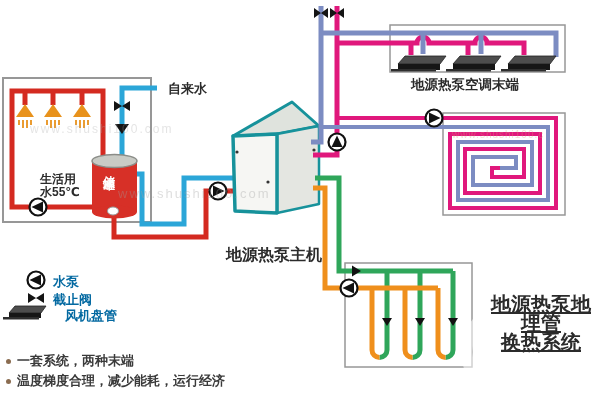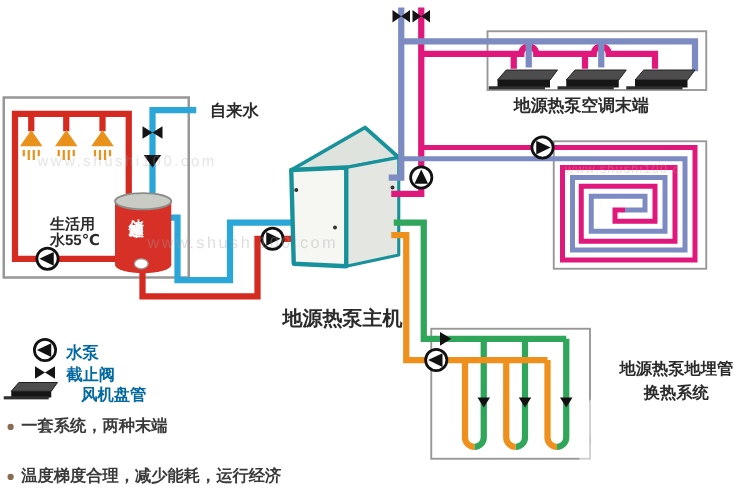--- a/index.html
+++ b/index.html
@@ -187,30 +187,30 @@
     <div>水55℃</div>
   </div>
 
   <div class="lbl-tank" style="left:100px;top:165px;">储水罐</div>
 
   <div class="lbl" style="left:226px;top:221px;font-size:16px;margin-top:24px;">地源热泵主机</div>
 
   <div class="lbl" style="left:411px;top:76px;font-size:13.5px;">地源热泵空调末端</div>
 
 
-  <div class="lbl lbl-ground" style="left:482px;top:285px;width:118px;font-size:13px;">
+  <div class="lbl lbl-ground" style="left:482px;top:295px;width:118px;font-size:20px;text-decoration:underline;">
     <div>地源热泵地埋管</div>
     <div>换热系统</div>
   </div>
 
   <div class="legend-label" style="left:53px;top:273px;">水泵</div>
   <div class="legend-label" style="left:53px;top:291px;">截止阀</div>
   <div class="legend-label" style="left:53px;top:307px;margin-left:12px;">风机盘管</div>
 
-  <div class="note" style="top:332px;">
+  <div class="note" style="top:352px;">
     <span class="dot"></span>
     <span>一套系统，两种末端</span>
   </div>
   <div class="note" style="top:372px;text-align:center;">
     <span class="dot"></span>
     <span>温度梯度合理，减少能耗，运行经济</span>
   </div>
 
 </div>
 

